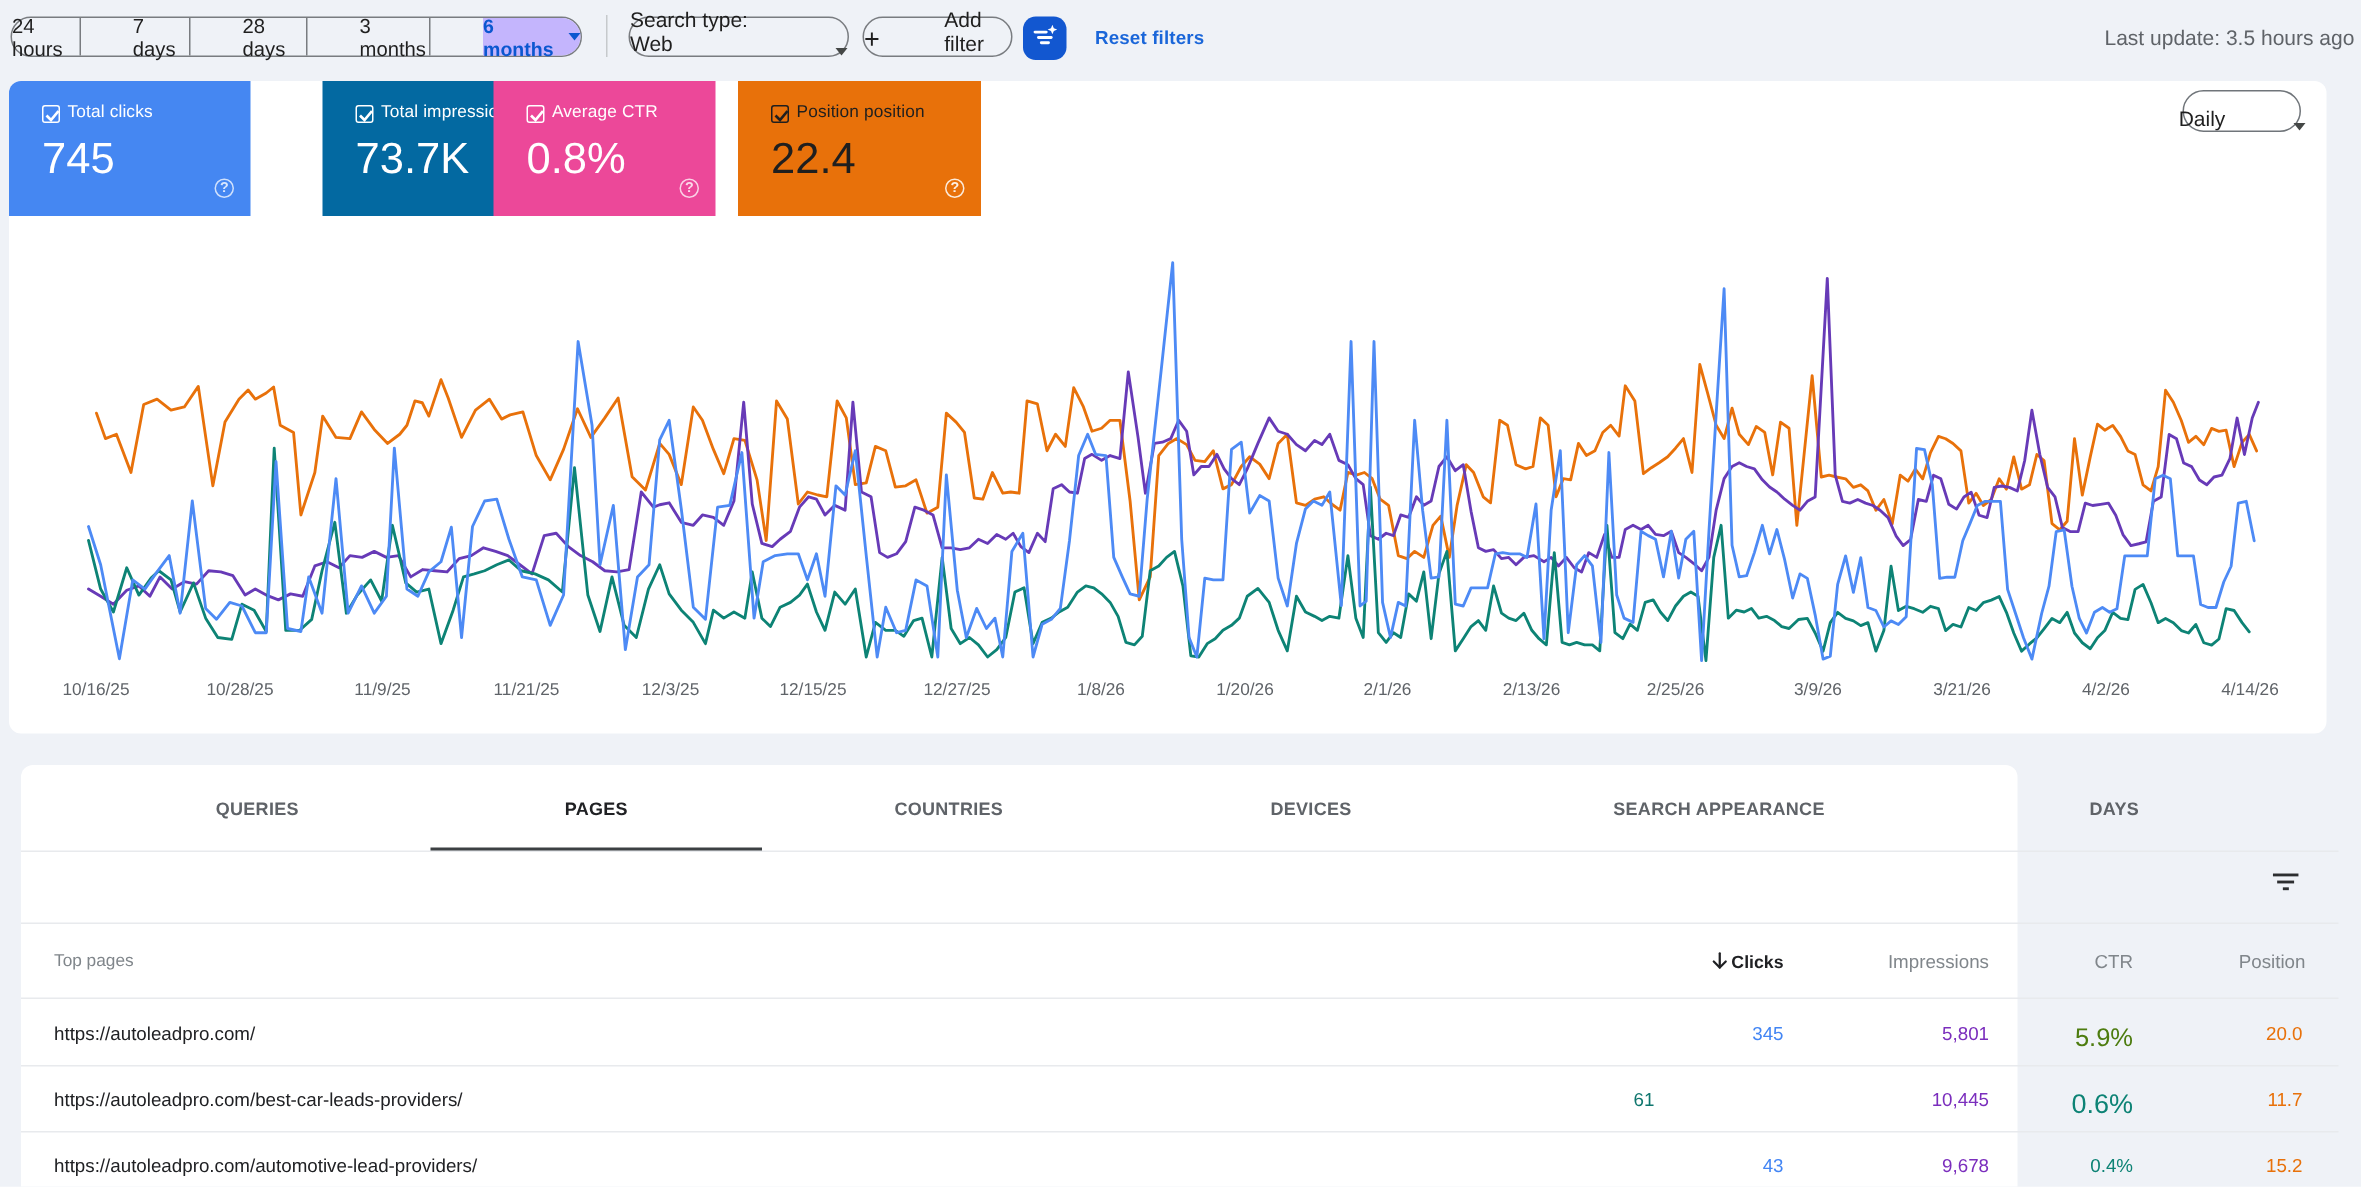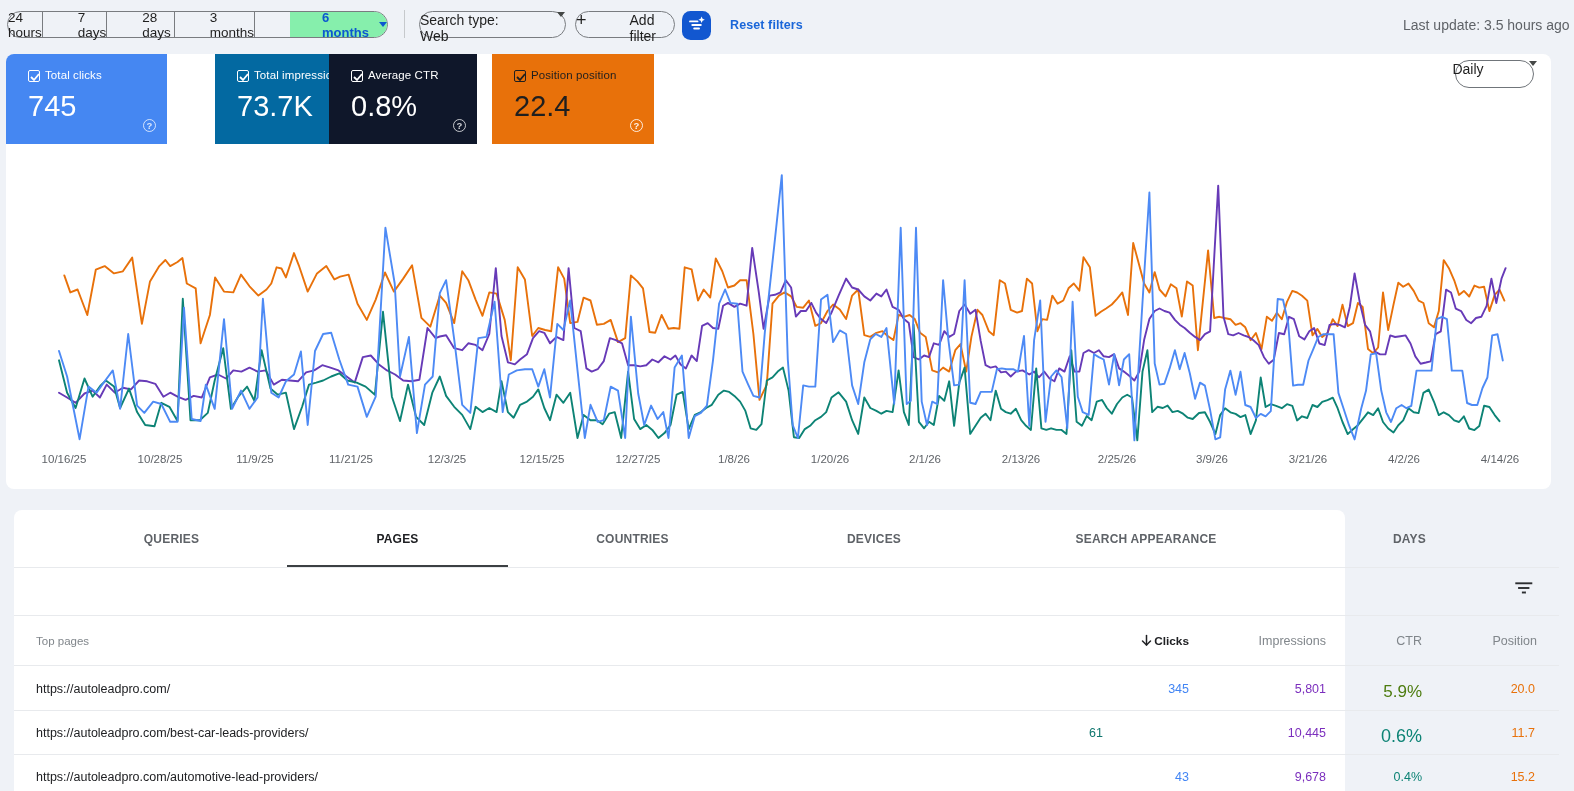--- a/index.html
+++ b/index.html
@@ -1,20 +1,20 @@
 <!DOCTYPE html>
 <html><head>
 <meta charset="utf-8">
 <style>
   * { margin:0; padding:0; box-sizing:border-box; }
   html,body { width:1574px; height:791px; background:#eff2f7; font-family:"Liberation Sans",sans-serif; overflow:hidden; }
   .abs { position:absolute; }
 
   
-  .pill { position:absolute; top:11px; height:27px; border:1px solid #797c80; border-radius:14px; background:transparent; display:flex; align-items:flex-start; font-size:14px; color:#1f1f1f;gap:35px; }
+  .pill { position:absolute; top:11px; height:27px; border:1px solid #797c80; border-radius:14px; background:transparent; display:flex; align-items:flex-end; font-size:14px; color:#1f1f1f;gap:35px; }
   .seg { display:flex; align-items:center; justify-content:center; height:100%; border-right:1px solid #797c80; font-size:13.5px; }
   .seg:last-child { border-right:none; }
   .caret { width:0; height:0; border-left:4.5px solid transparent; border-right:4.5px solid transparent; border-top:5px solid #444746; display:inline-block; margin-left:10px; }
   .blue-caret { border-top-color:#0b57d0; }
 
   
   .mcard { position:absolute; top:0; height:90px; color:#fff; }
   .mcard .chk { position:absolute; left:22px; top:16px; width:12px; height:12px; border:1.6px solid #fff; border-radius:2px; }
   .mcard .chk svg { position:absolute; left:-1px; top:-1px; }
   .mcard .lbl { position:absolute; left:39px; top:15px; font-size:11.5px; font-weight:400; letter-spacing:.1px; white-space:nowrap; }
@@ -27,21 +27,21 @@
   .tab { position:absolute; top:22px; white-space:nowrap; transform:translateX(-50%); font-size:12px; letter-spacing:.2px; color:#5f6368; font-weight:700; }
 </style>
 </head>
 <body>
 
 <div class="pill" style="left:7px; width:381px; padding:0;">
   <div class="seg" style="width:74px;">24 hours</div>
   <div class="seg" style="width:62px;">7 days</div>
   <div class="seg" style="width:70px;">28 days</div>
   <div class="seg" style="width:77px;">3 months</div>
-  <div class="seg" style="width:98px; background:#86efac; color:#0b57d0; font-weight:700; font-size:13px; border-radius:0 13px 13px 0;padding-left:32px;">6 months<span class="caret blue-caret"></span></div>
+  <div class="seg" style="width:98px; background:#c4b5fd; color:#0b57d0; font-weight:700; font-size:13px; border-radius:0 13px 13px 0;">6 months<span class="caret blue-caret"></span></div>
 </div>
 <div class="abs" style="left:404px; top:10px; width:1px; height:28px; background:#c6c9cc;"></div>
 <div class="pill" style="left:419px; width:147px; justify-content:center;">Search type: Web<span class="caret"></span></div>
 <div class="pill" style="left:575px; width:100px; justify-content:center;"><span style="font-size:18px; font-weight:400; margin-right:8px; margin-top:-2px;">+</span>Add filter</div>
 <div class="abs" style="left:682px; top:11px; width:29px; height:29px; background:#1257d0; border-radius:8.5px;">
   <svg width="29" height="29" viewBox="0 0 29 29">
     <g stroke="#fff" stroke-width="1.9" stroke-linecap="round">
       <line x1="8.0" y1="10.4" x2="15.5" y2="10.4"></line>
       <line x1="10.3" y1="14.0" x2="18.8" y2="14.0"></line>
       <line x1="12.2" y1="17.5" x2="17.0" y2="17.5"></line>
@@ -66,21 +66,21 @@
   <div class="mcard" style="left:161px; width:162px; background:#0369a1;margin-left:48px;">
     <div class="chk">
         <svg width="14" height="14" viewBox="0 0 14 14">
           <path d="M3 7 L6 10 L11 4" stroke="#fff" stroke-width="1.8" fill="none"></path>
         </svg>
       </div>
     <div class="lbl">Total impressions</div>
     <div class="val">73.7K</div>
     <div class="q">?</div>
   </div>
-  <div class="mcard" style="left:323px; width:148px; background:#0f172a;">
+  <div class="mcard" style="left:323px; width:148px; background:#ec4899;">
     <div class="chk">
         <svg width="14" height="14" viewBox="0 0 14 14">
           <path d="M3 7 L6 10 L11 4" stroke="#fff" stroke-width="1.8" fill="none"></path>
         </svg>
       </div>
     <div class="lbl">Average CTR</div>
     <div class="val">0.8%</div>
     <div class="q">?</div>
   </div>
   <div class="mcard dark" style="left:486px; width:162px; background:#e8710a;">

